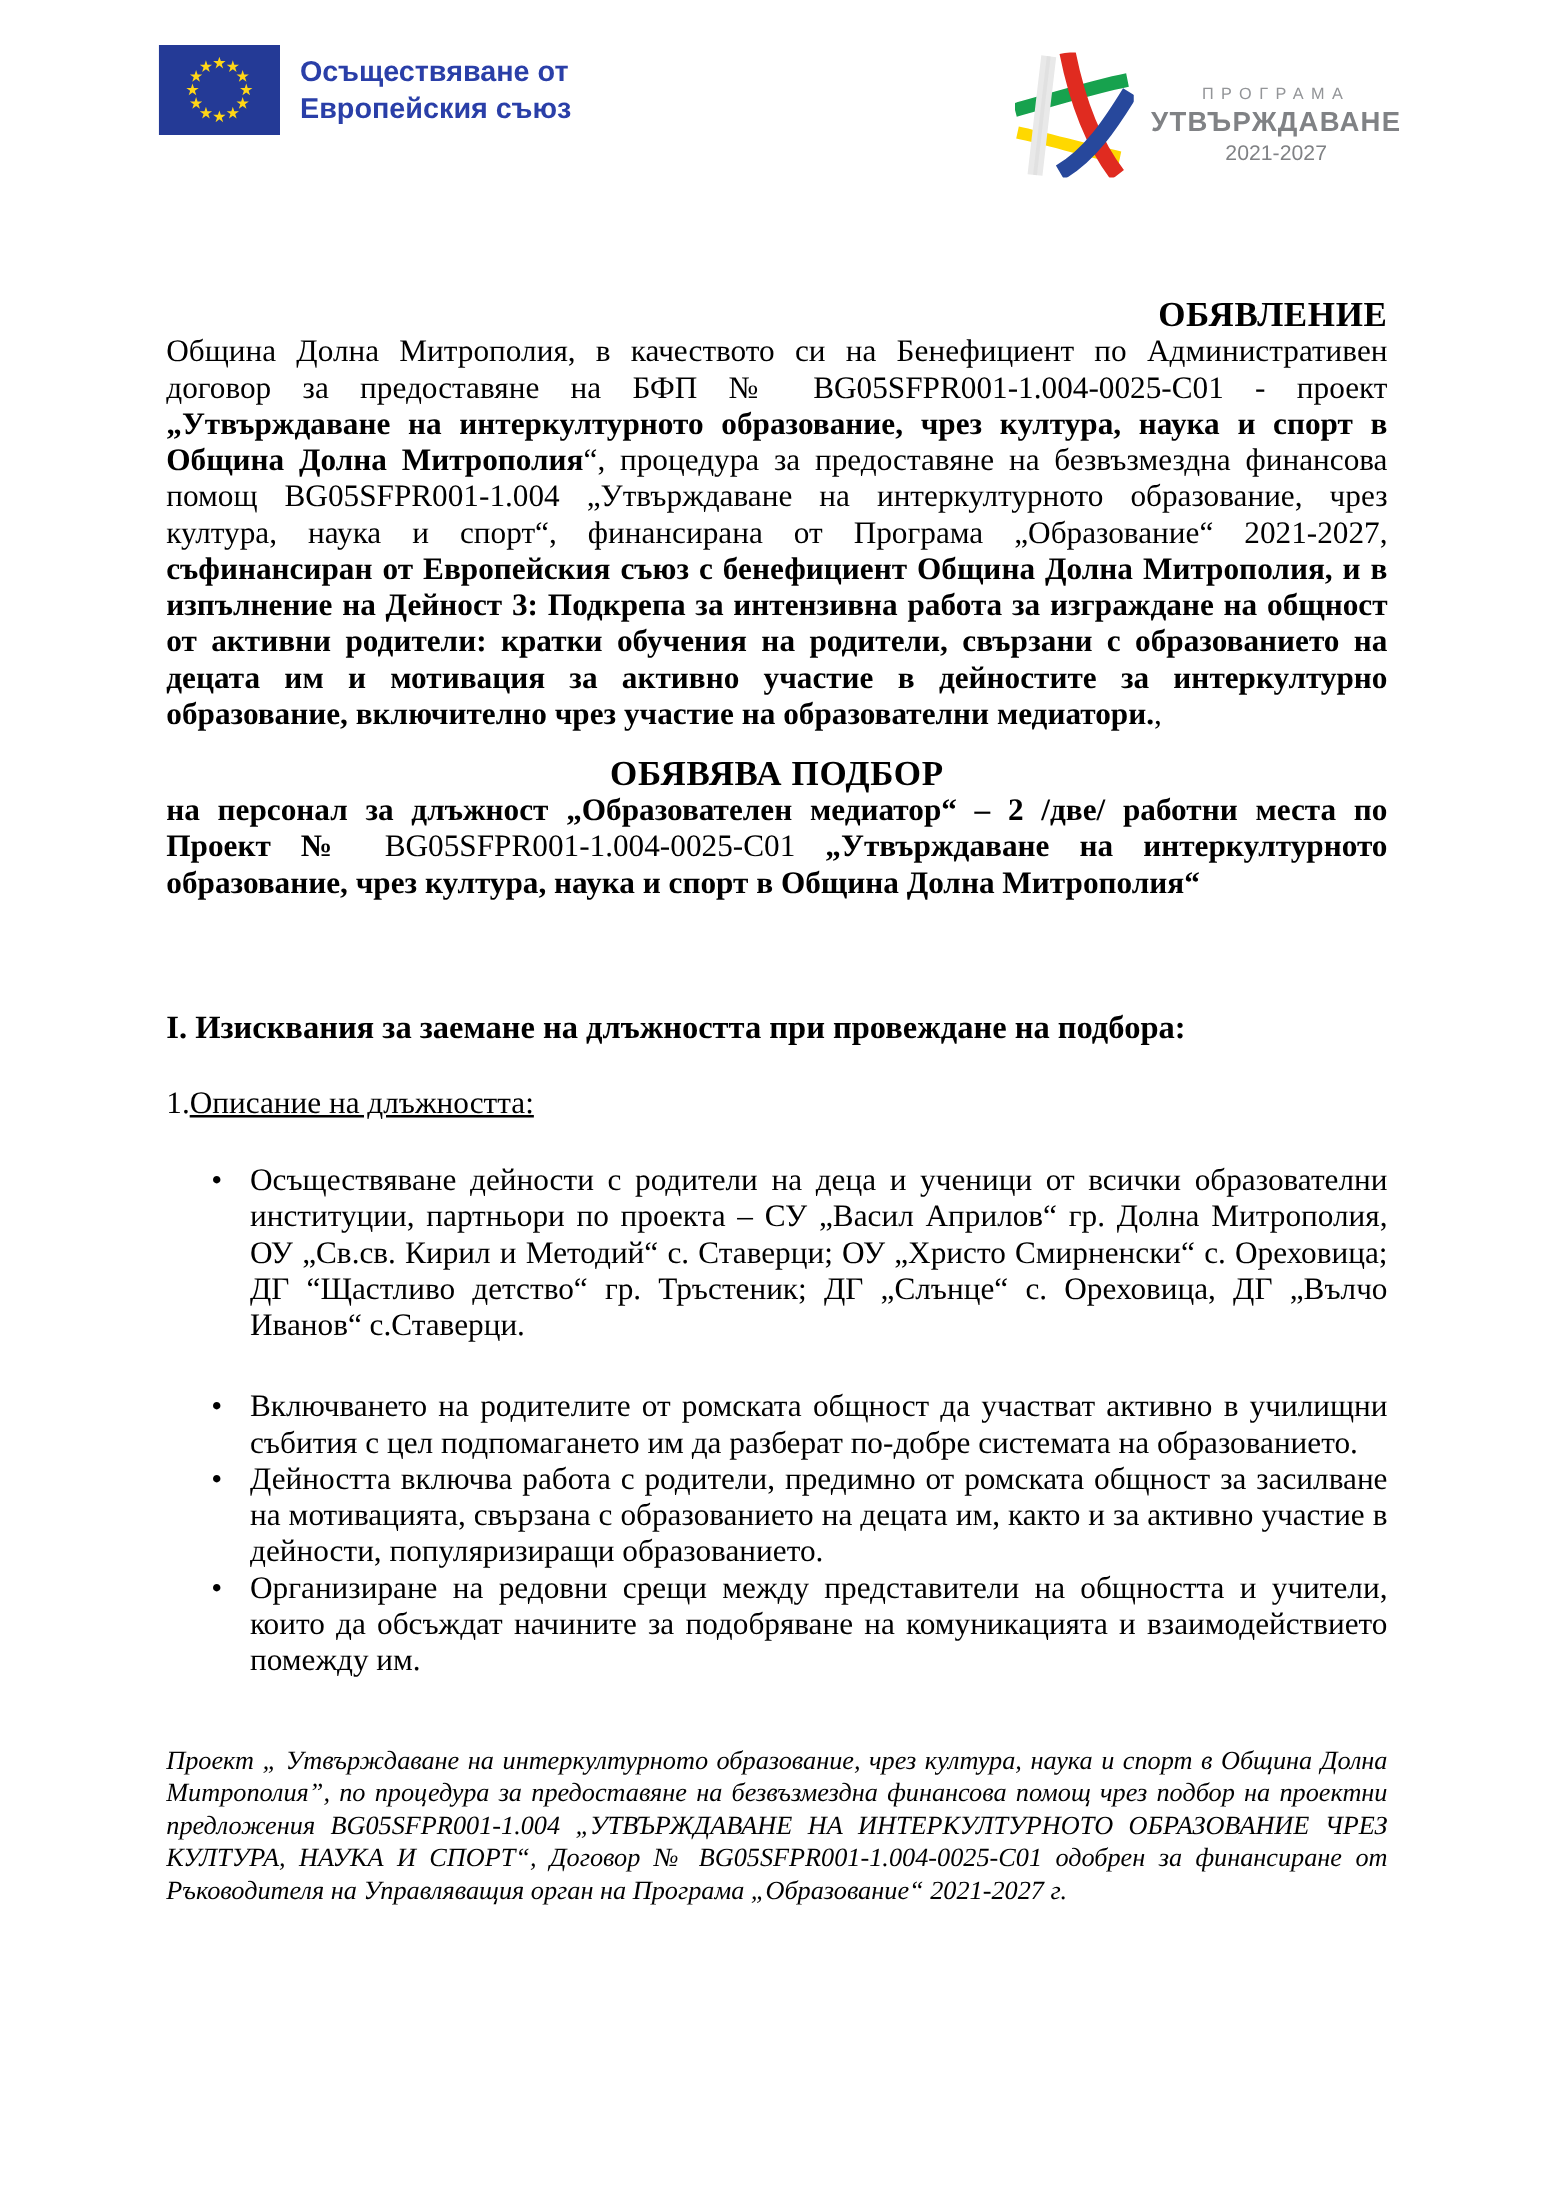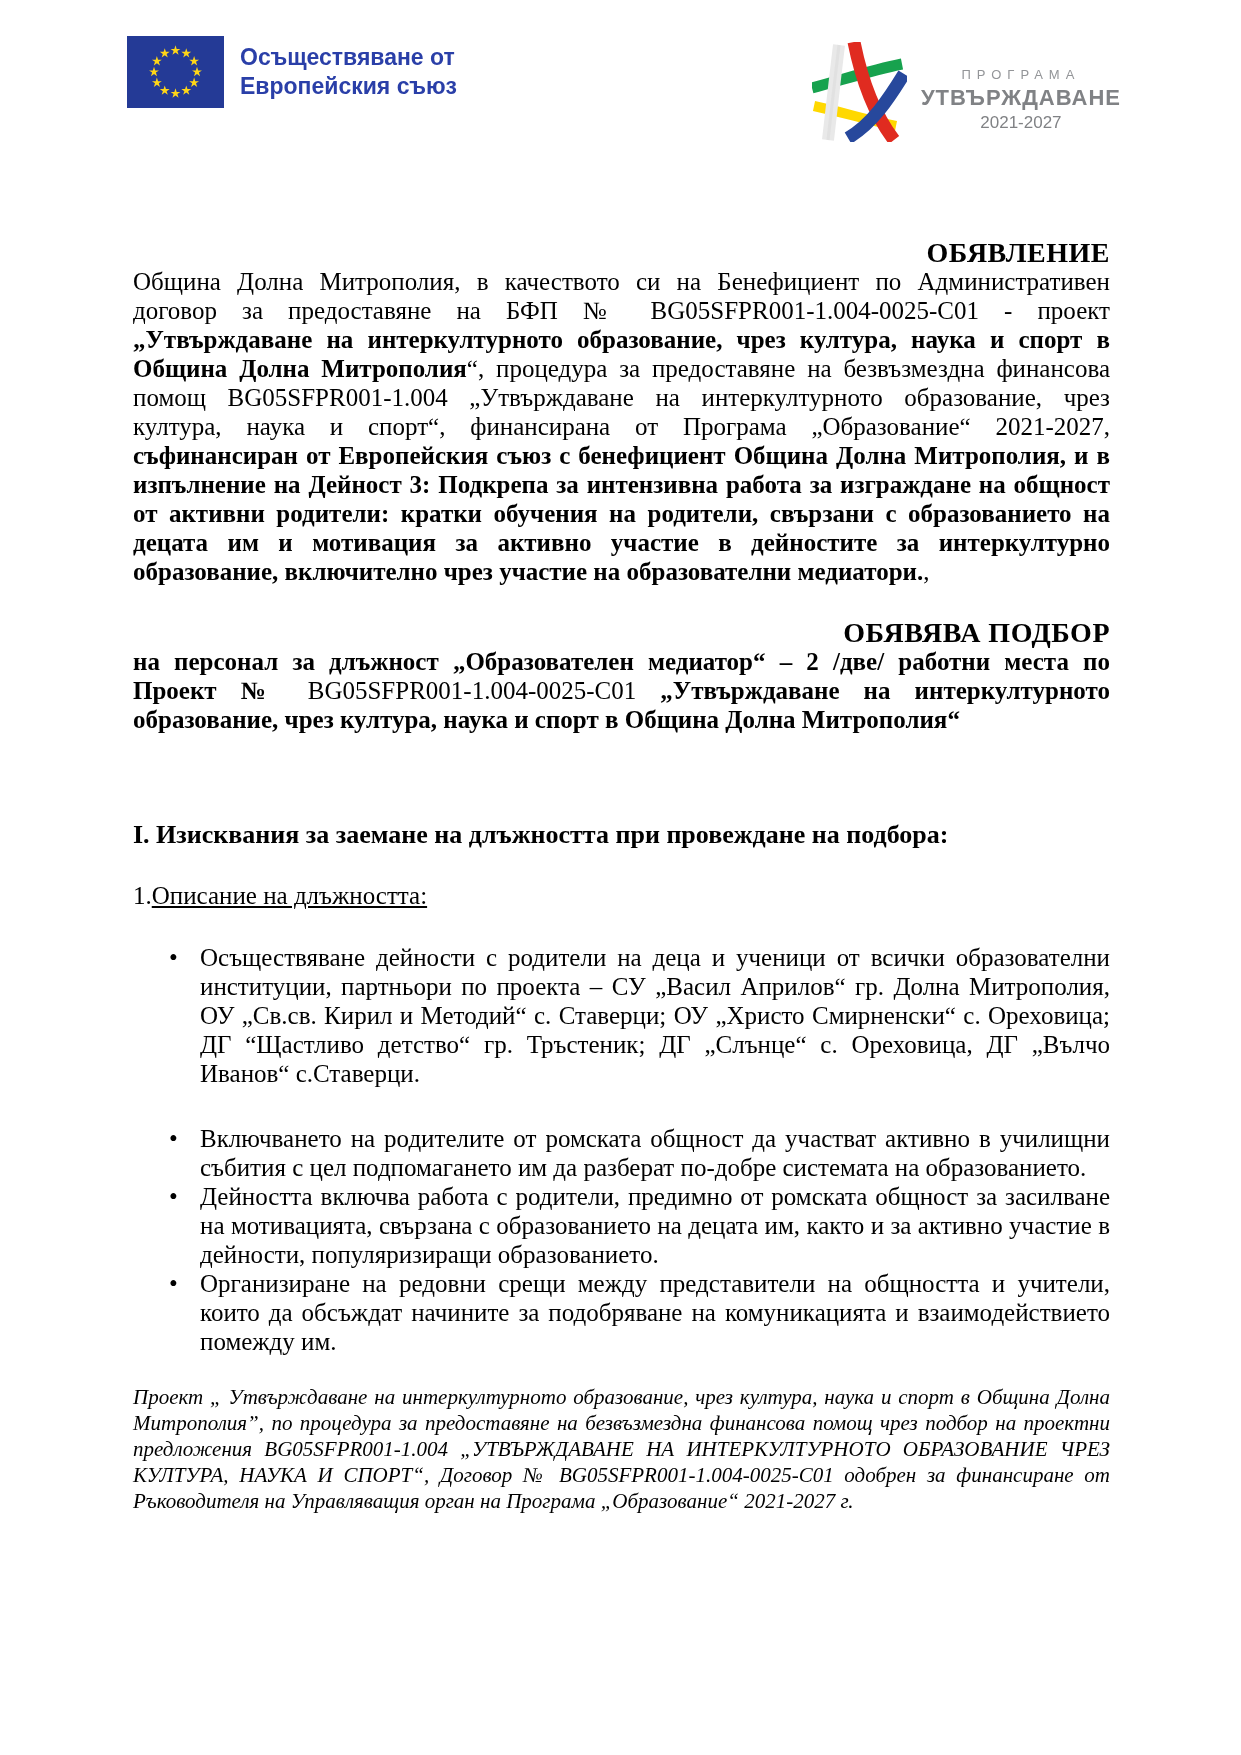--- a/index.html
+++ b/index.html
@@ -38,22 +38,22 @@
   .doc-title{
     text-align:right;font-weight:bold;font-size:28px;line-height:28px;
     margin:97px 0 0 0;letter-spacing:.5px;
   }
   p.body{
     font-size:25px;line-height:29px;text-align:justify;margin:0;
   }
   .intro{margin-top:30px;}
   b{font-weight:bold;}
   .announce{
-    text-align:right;font-weight:bold;font-size:28px;line-height:28px;
-    margin:33px 0 0 0;letter-spacing:.5px;
+    text-align:center;font-weight:bold;font-size:28px;line-height:28px;
+    margin:20px 0 0 0;letter-spacing:.5px;
   }
   .position-para{margin-top:30px;font-weight:bold;}
   .position-para .plain{font-weight:normal;}
   .section-heading{
     font-weight:bold;font-size:26px;line-height:29px;margin:86px 0 0 0;
   }
   .sub-heading{
     font-size:25px;line-height:29px;margin:32px 0 0 0;
   }
   .sub-heading .u{text-decoration:underline;}
@@ -66,21 +66,21 @@
     font-size:25px;line-height:29px;text-align:justify;
   }
   ul.duties li::before{
     content:"\2022";
     position:absolute;left:36px;top:0;
     font-size:25px;
   }
   ul.duties li.gap-after{margin-bottom:36px;}
 
   .footer-note{
-    margin-top:28px;
+    margin-top:52px;
     font-style:italic;
     font-size:21px;line-height:26px;text-align:justify;
   }
 </style>
 </head>
 <body>
 
 <div class="page">
 
   <div class="logos">

